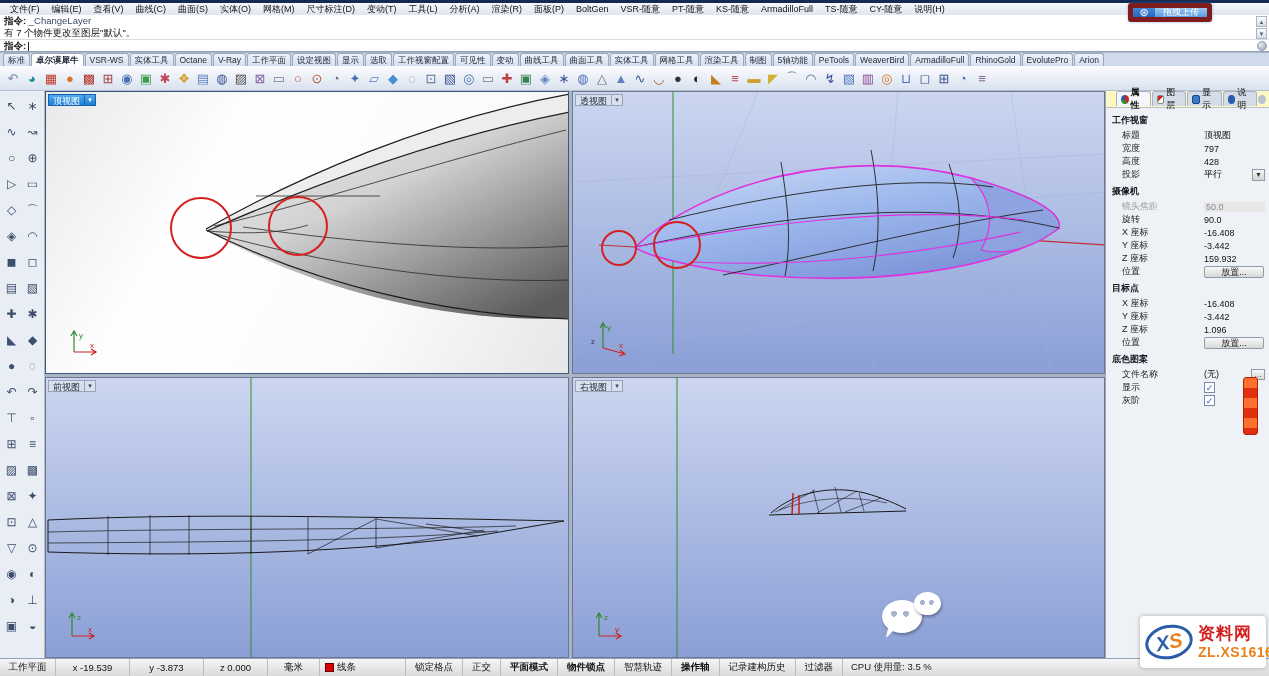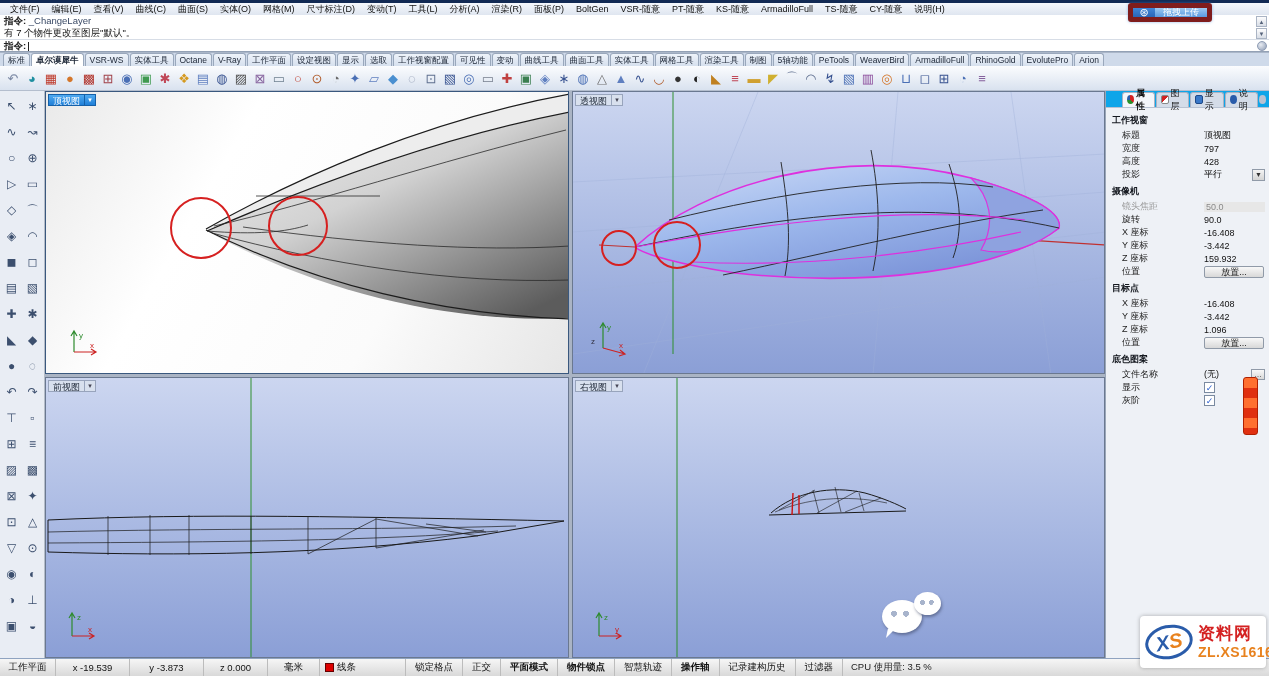--- a/index.html
+++ b/index.html
@@ -52,21 +52,21 @@
   .vp-white{background:linear-gradient(120deg,#e9e9e9 0%,#ffffff 32%,#fbfbfb 68%,#e6e6e6 100%);}
   .vp svg{position:absolute;left:0;top:0;}
   .vp-chip{position:absolute;left:2px;top:2px;display:flex;z-index:5;font-size:9px;cursor:default;}
   .vp-chip .chip-label{padding:0 4px;height:12px;line-height:12px;background:#d8e0ee;border:1px solid #98a4bc;color:#1c2636;}
   .vp-chip .chip-arrow{width:11px;height:12px;background:#d8e0ee;border:1px solid #98a4bc;border-left:none;
                        display:flex;align-items:center;justify-content:center;color:#445;}
   .vp-chip .chip-arrow::before{content:"▾";font-size:7px;}
   .vp-chip.active .chip-label,.vp-chip.active .chip-arrow{background:linear-gradient(#4faaf0,#1f7fd8);color:#fff;border-color:#1560a8;}
   
   .panel{width:164px;height:567px;background:#eef1f6;border-left:1px solid #9aa6b8;display:flex;flex-direction:column;}
-  .panel-tabs{height:17px;display:flex;align-items:center;background:#0ea5e9;border-bottom:1px solid #b8c2d2;padding-left:16px;}
+  .panel-tabs{height:17px;display:flex;align-items:flex-start;background:#fef9c3;border-bottom:1px solid #b8c2d2;padding-left:10px;}
   .ptab{display:flex;align-items:center;gap:2px;padding:1px 4px;height:15px;font-size:9px;
         border:1px solid #a8b2c4;border-bottom:none;border-radius:3px 3px 0 0;margin-right:1px;background:#d4dce8;cursor:default;}
   .ptab.active{background:#f4f6fa;font-weight:bold;}
   .pt-ic{width:9px;height:9px;border-radius:2px;display:inline-block;}
   .ic-props{border-radius:50%;background:conic-gradient(#d42222 0 40%,#2a8f2a 40% 70%,#2a5caa 70% 100%);}
   .ic-layers{background:linear-gradient(135deg,#d42222 50%,#ffffff 50%);border:1px solid #888;}
   .ic-display{background:#3a78c8;border:1px solid #1f4a88;}
   .ic-help{background:#2a5caa;border-radius:50%;}
   .panel-opt{margin-left:auto;margin-right:3px;width:9px;height:9px;border-radius:50%;background:#b8c2d2;align-self:center;}
   .panel-body{flex:1;padding-top:2px;overflow:hidden;}

